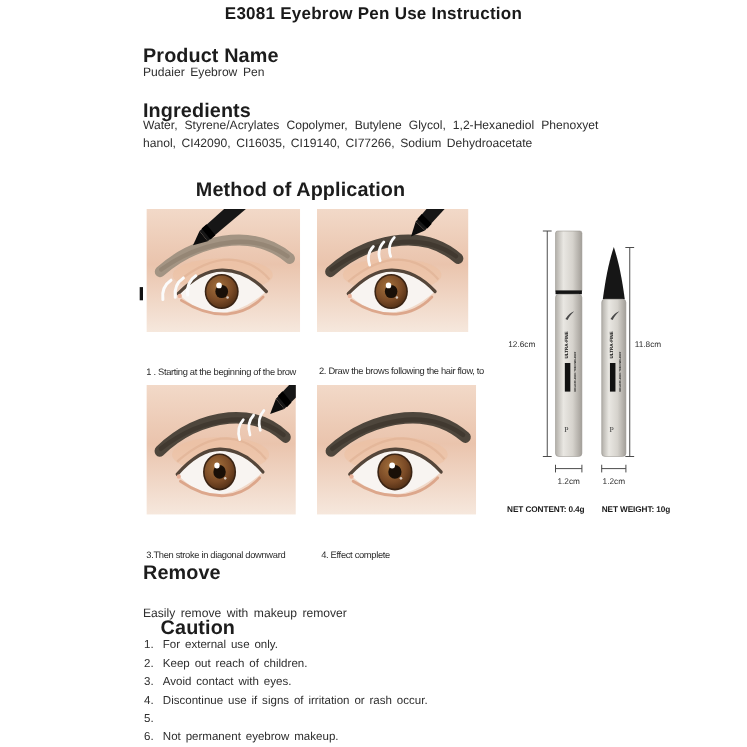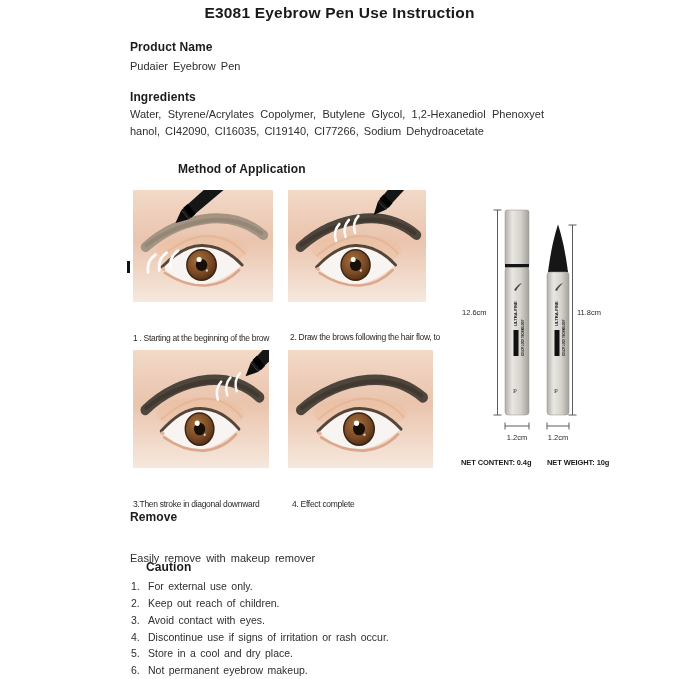--- a/index.html
+++ b/index.html
@@ -1,20 +1,20 @@
 <!DOCTYPE html>
 <html><head>
 <meta charset="utf-8">
 <style>
   html,body{margin:0;padding:0;}
   body{background:#ffffff;font-family:"Liberation Sans",sans-serif;color:#222;}
   .page{position:relative;width:679px;height:679px;background:#fff;overflow:hidden;}
   .abs{position:absolute;}
   .title{left:0;top:4px;width:679px;text-align:center;font-size:15.5px;font-weight:bold;color:#1a1a1a;letter-spacing:.2px;}
-  .h2{font-size:12px;font-weight:bold;color:#1c1c1c;letter-spacing:.1px;}
+  .h2{font-size:18px;font-weight:bold;color:#1c1c1c;letter-spacing:.1px;}
   .body-text{font-size:11px;color:#2e2e2e;word-spacing:2px;}
   .ing{width:414px;line-height:17px;}
   .ing-l1{text-align:justify;text-align-last:justify;}
   .caption{font-size:8.5px;color:#2a2a2a;letter-spacing:-0.3px;white-space:nowrap;line-height:16px;margin-top:18px;}
   .caption.wrap{white-space:normal;width:153px;}
   .photo{overflow:hidden;}
   .photo svg{display:block;width:100%;height:100%;}
   .p-light{--brow:#a39483;--brow2:#8a7a6a;}
   .p-dark{--brow:#4e463c;--brow2:#362f27;}
   .cursor-bar{width:3px;height:12px;background:#111;}
@@ -201,21 +201,20 @@
     <div class="c-item">
       <span class="c-num">3.</span>
       <span class="c-txt">Avoid contact with eyes.</span>
     </div>
     <div class="c-item">
       <span class="c-num">4.</span>
       <span class="c-txt">Discontinue use if signs of irritation or rash occur.</span>
     </div>
     <div class="c-item">
       <span class="c-num">5.</span>
-      <span class="c-txt">Store in a cool and dry place.</span>
     </div>
     <div class="c-item">
       <span class="c-num">6.</span>
       <span class="c-txt">Not permanent eyebrow makeup.</span>
     </div>
   </div>
 
 </div>
 
 </body></html>

